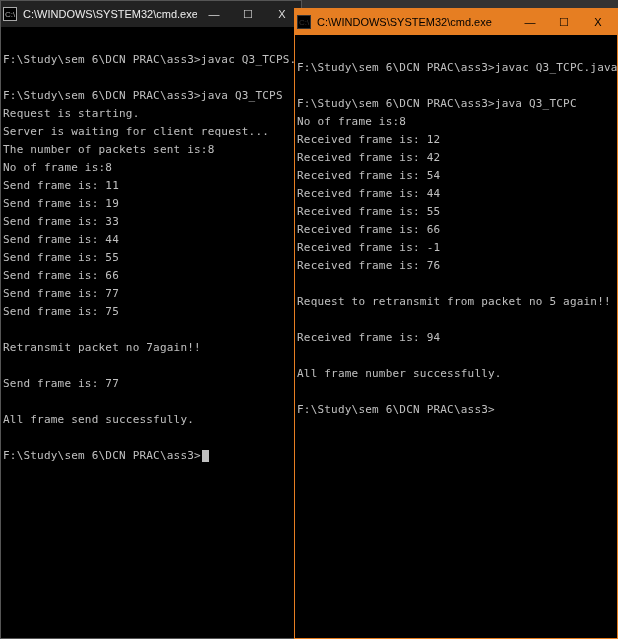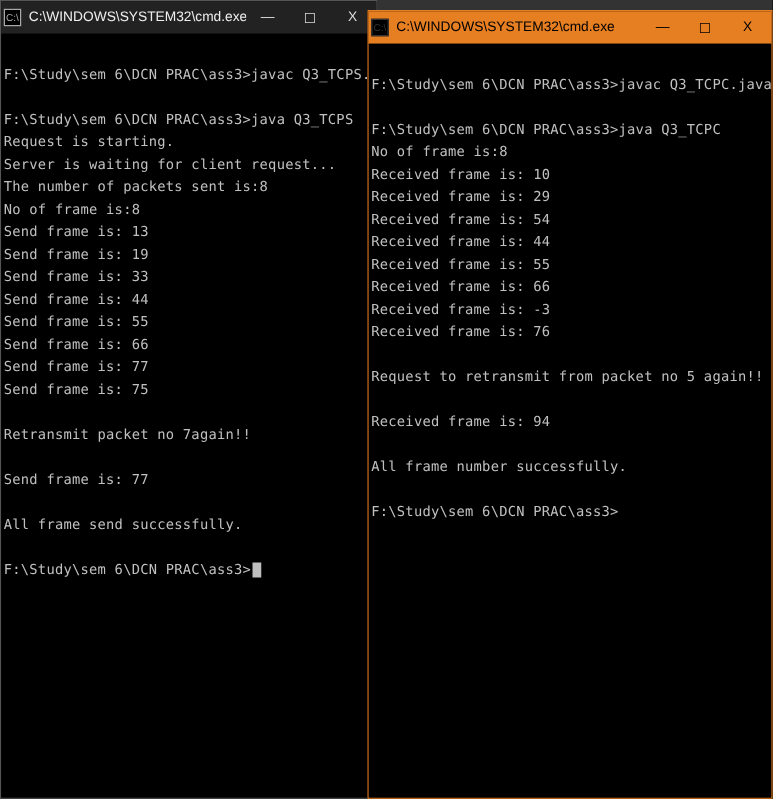--- a/index.html
+++ b/index.html
@@ -126,21 +126,21 @@
     </div>
   </div>
   <div class="terminal">
 <span>F:\Study\sem 6\DCN PRAC\ass3&gt;javac Q3_TCPS.java</span>
 <span></span>
 <span>F:\Study\sem 6\DCN PRAC\ass3&gt;java Q3_TCPS</span>
 <span>Request is starting.</span>
 <span>Server is waiting for client request...</span>
 <span>The number of packets sent is:8</span>
 <span>No of frame is:8</span>
-<span>Send frame is: 13</span>
+<span>Send frame is: 11</span>
 <span>Send frame is: 19</span>
 <span>Send frame is: 33</span>
 <span>Send frame is: 44</span>
 <span>Send frame is: 55</span>
 <span>Send frame is: 66</span>
 <span>Send frame is: 77</span>
 <span>Send frame is: 75</span>
 <span></span>
 <span>Retransmit packet no 7again!!</span>
 <span></span>
@@ -162,27 +162,27 @@
       <div class="win-btn">—</div>
       <div class="win-btn">☐</div>
       <div class="win-btn">X</div>
     </div>
   </div>
   <div class="terminal">
 <span>F:\Study\sem 6\DCN PRAC\ass3&gt;javac Q3_TCPC.java</span>
 <span></span>
 <span>F:\Study\sem 6\DCN PRAC\ass3&gt;java Q3_TCPC</span>
 <span>No of frame is:8</span>
-<span>Received frame is: 10</span>
-<span>Received frame is: 29</span>
+<span>Received frame is: 12</span>
+<span>Received frame is: 42</span>
 <span>Received frame is: 54</span>
 <span>Received frame is: 44</span>
 <span>Received frame is: 55</span>
 <span>Received frame is: 66</span>
-<span>Received frame is: -3</span>
+<span>Received frame is: -1</span>
 <span>Received frame is: 76</span>
 <span></span>
 <span>Request to retransmit from packet no 5 again!!</span>
 <span></span>
 <span>Received frame is: 94</span>
 <span></span>
 <span>All frame number successfully.</span>
 <span></span>
 <span><span>F:\Study\sem 6\DCN PRAC\ass3&gt;</span></span>
 </div>

